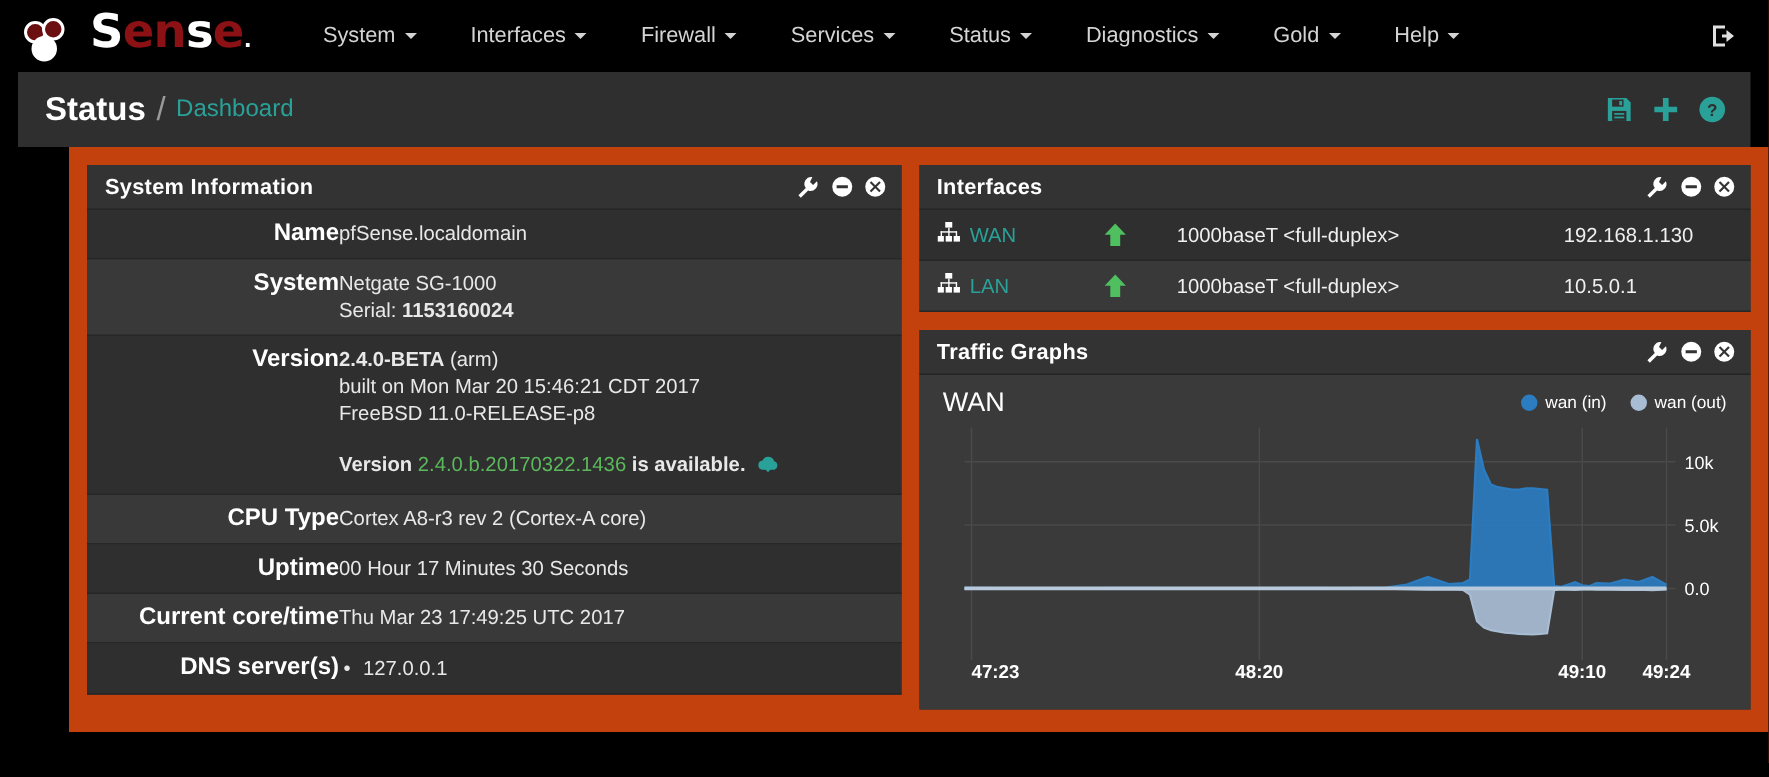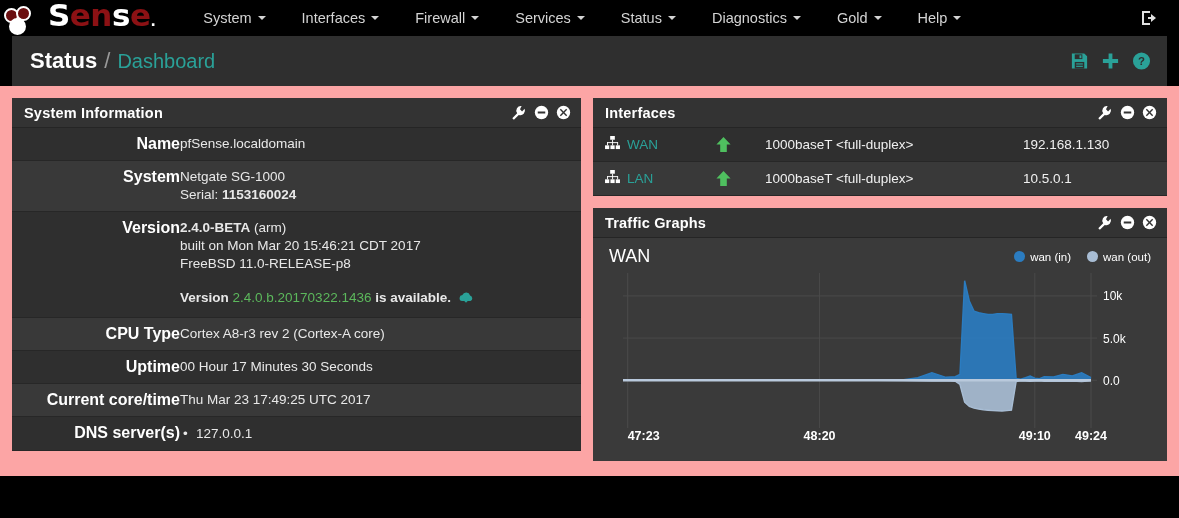--- a/index.html
+++ b/index.html
@@ -5,23 +5,23 @@
   * { box-sizing: border-box; margin: 0; padding: 0; }
   html, body {
     width: 1179px; height: 518px;
     background: #000;
     font-family: "Liberation Sans", sans-serif;
     overflow: hidden;
   }
 
   
   .navbar {
-    height: 36px; background: #000;
-    display: flex; align-items: center;
-    padding: 0 4px;
+    height: 48px; background: #000;
+    display: flex; align-items: center;
+    padding: 0 16px;
     position: relative;
   }
   .logo { display: flex; align-items: flex-end; margin-right: 30px; user-select: none; }
   .logo-circles { position: relative; width: 42px; height: 30px; margin-right: 2px; }
   .logo-circles span {
     position: absolute; border-radius: 50%;
     border: 2.5px solid #fff; background: #6b0f10;
   }
   .c1 { width: 15px; height: 15px; left: 0px; top: 2px; }
   .c2 { width: 15px; height: 15px; left: 12px; top: 0px; }
@@ -58,34 +58,35 @@
   .crumb-wrap { background: #000; padding: 0 12px; }
   .crumb-bar {
     background: #2f2f2f;
     height: 50px;
     display: flex; align-items: center;
     padding: 0 18px;
     position: relative;
   }
   .crumb-title { font-size: 22px; font-weight: bold; color: #fff; }
   .crumb-sep { font-size: 22px; color: #9a9a9a; margin: 0 7px; font-weight: 300; }
-  .crumb-current { font-size: 20px; color: #2aa198; }
+  .crumb-current { font-size: 16px; color: #2aa198; }
   .crumb-icons {
     position: absolute; right: 16px; top: 50%;
     transform: translateY(-50%);
     display: flex; align-items: center; gap: 12px;
   }
   .crumb-icons .ci { cursor: pointer; display: flex; }
 
   
   .content {
     display: flex; gap: 12px;
     padding: 12px 12px 0 12px;
-    background: #fca5a5;
+    background: #c2410c;
     height: 390px;
+    margin-left: 46px;
   }
   .col { width: 50%; display: flex; flex-direction: column; gap: 12px; }
 
   .panel { background: #2f2f2f; }
   .panel-head {
     background: #333333;
     height: 30px;
     display: flex; align-items: center;
     padding: 0 12px;
     border-bottom: 1px solid #252525;

